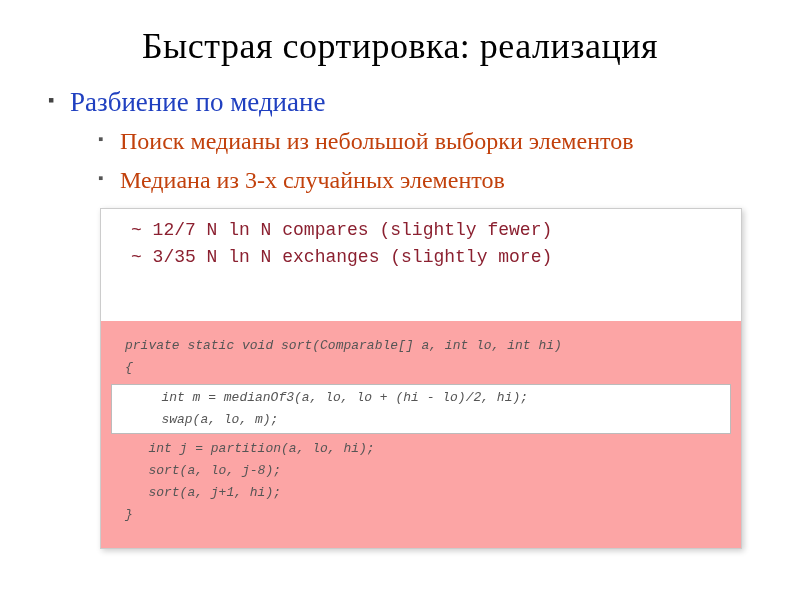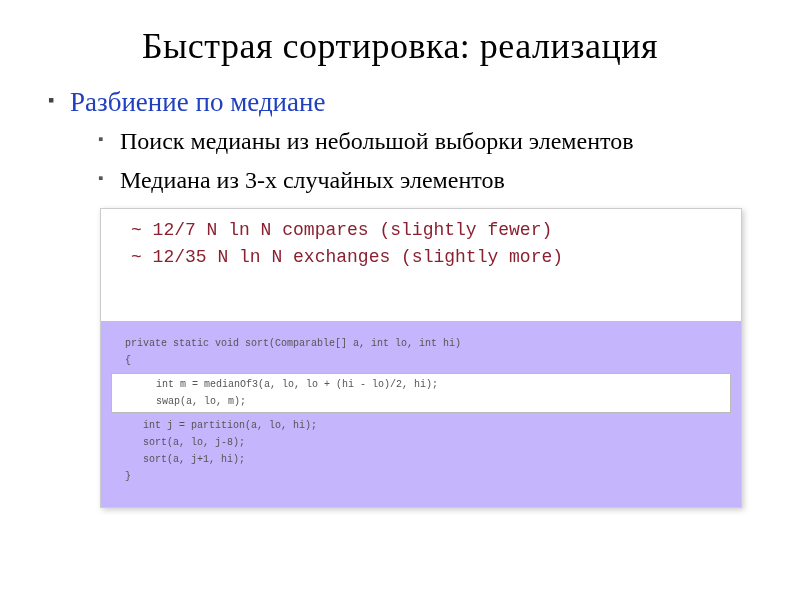--- a/index.html
+++ b/index.html
@@ -2,25 +2,25 @@
 <html><head>
 <meta charset="utf-8">
 <style>
   html,body{margin:0;padding:0;width:800px;height:600px;background:#fff;font-family:"Times New Roman",Times,serif;color:#000;}
   .slide{box-sizing:border-box;width:800px;height:600px;padding:20px 30px;}
   .title{font-size:36px;font-weight:400;text-align:center;margin:5px 0 20px 0;letter-spacing:0.5px;}
   ul.level1{list-style:none;padding-left:18px;margin:0;font-family:Liberation Serif, serif;}
   ul.level1>li{position:relative;padding-left:22px;font-size:27px;color:#2040c0;margin-bottom:12px;}
   ul.level1>li::before{content:"▪";position:absolute;left:0;top:3px;color:#444;font-size:18px;}
   ul.level2{list-style:none;padding-left:28px;margin:8px 0 0 0;}
-  ul.level2>li{position:relative;padding-left:22px;font-size:24px;color:#000000;margin-bottom:8px;line-height:1.3;}
+  ul.level2>li{position:relative;padding-left:22px;font-size:24px;color:#c2410c;margin-bottom:8px;line-height:1.3;}
   ul.level2>li::before{content:"▪";position:absolute;left:0;top:4px;color:#555;font-size:15px;}
   .codecard{margin:10px 0 0 70px;width:640px;border:1px solid #ccc;box-shadow:2px 2px 6px rgba(0,0,0,0.2);background:#fff;font-family:"Courier New",Courier,monospace;}
   .note-area{padding:8px 30px 50px 30px;font-size:18px;color:#8b2030;line-height:1.5;}
-  .code-area{background:#c4b5fd;padding:14px 0 22px 0;font-size:10px;color:#555;line-height:1.7;}
+  .code-area{background:#fca5a5;padding:14px 0 22px 0;font-size:13px;color:#555;line-height:1.7;font-style:italic;}
   .code-area .line{padding:0 24px;white-space:pre;}
   .hl{background:#fff;border:1px solid #bbb;margin:4px 10px;padding:2px 26px;}
 </style>
 </head>
 <body>
 
 <div class="slide">
   <div class="title">Быстрая сортировка: реализация</div>
 
   <ul class="level1">
@@ -29,21 +29,21 @@
       <ul class="level2">
         <li>Поиск медианы из небольшой выборки элементов</li>
         <li>Медиана из 3-х случайных элементов</li>
       </ul>
     </li>
   </ul>
 
   <div class="codecard">
     <div class="note-area">
       <div>~  12/7   N ln N compares (slightly fewer)</div>
-      <div>~  12/35 N ln N exchanges (slightly more)</div>
+      <div>~  3/35 N ln N exchanges (slightly more)</div>
     </div>
     <div class="code-area">
       <div class="line">private static void sort(Comparable[] a, int lo, int hi)</div>
       <div class="line">{</div>
       <div class="line"></div>
       <div class="hl">
         <div class="line" style="padding:0">   int m = medianOf3(a, lo, lo + (hi - lo)/2, hi);</div>
         <div class="line" style="padding:0">   swap(a, lo, m);</div>
       </div>
       <div class="line"></div>

